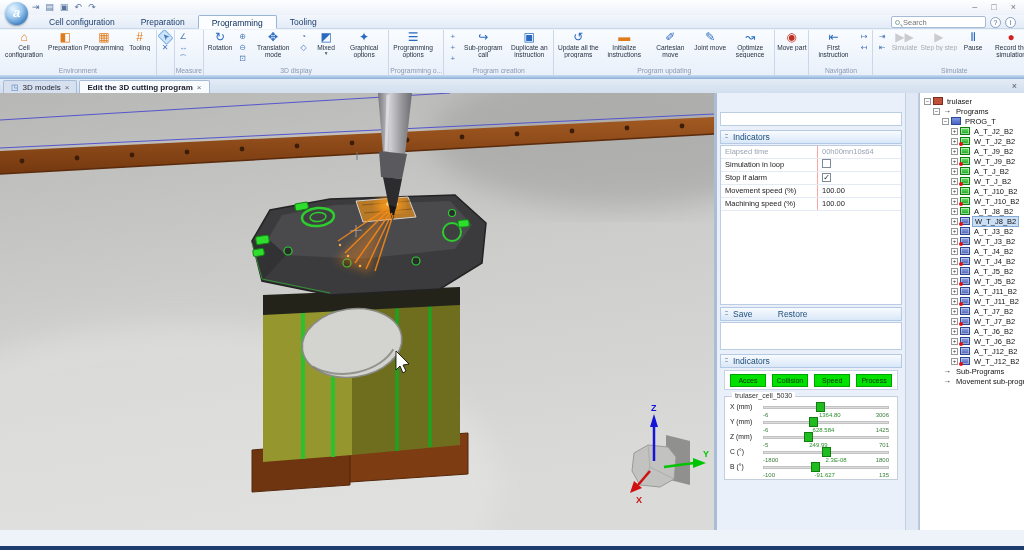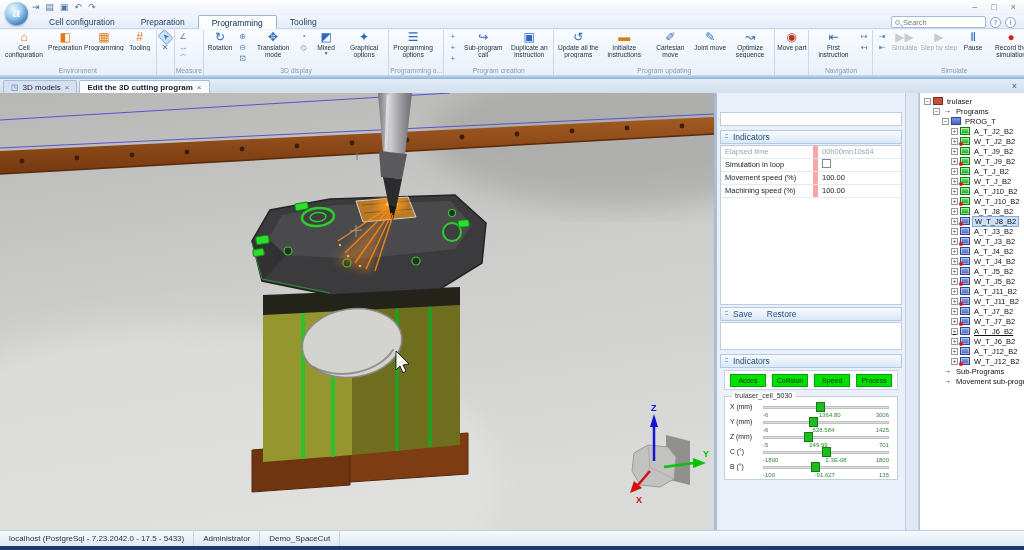--- a/index.html
+++ b/index.html
@@ -79,24 +79,24 @@
                border-left:1px solid #b6c4da; padding:3px 0 0 2px; overflow:hidden; }
 
   
   .phead { position:absolute; left:3px; right:3px; height:14px;
            background:linear-gradient(#f8fbfe,#d9e7f8); border:1px solid #b4c9e4;
            font-size:8.5px; color:#1f4e79; line-height:12px; padding-left:12px; }
   .phead::before { content:""; position:absolute; left:4px; top:3px; bottom:3px; width:3px;
            background:repeating-linear-gradient(to bottom,#9fb2cc 0 1px, transparent 1px 3px); }
   .pbox { position:absolute; left:3px; right:3px; background:#fff; border:1px solid #bcccе2;
           border:1px solid #bccce2; }
-  .hlink { margin-right:12px; }
+  .hlink { margin-right:23px; }
 
   .prow { display:flex; height:13px; border-bottom:1px solid #e3eaf3; font-size:7.5px; align-items:center; color:#222; }
-  .plabel { flex:0 0 97px; padding-left:4px; border-right:5px solid #fca5a5; line-height:12px;
+  .plabel { flex:0 0 97px; padding-left:4px; border-right:1px solid #fca5a5; line-height:12px;
             white-space:nowrap; overflow:hidden; }
   .pval { flex:1; padding-left:4px; line-height:12px; }
   .prow.disabled { color:#9aa4b2; }
   .cbx { width:9px; height:9px; border:1px solid #808a96; background:#fff; font-size:8px; line-height:8px;
          display:inline-block; text-align:center; color:#222; }
 
   .badges { position:absolute; left:7px; right:7px; top:277px; height:20px; background:#fff;
             border:1px solid #c8d4e6; display:flex; align-items:center; justify-content:space-around; padding:0 2px; }
   .badge { background:#00e100; border:1px solid #00a400; color:#043204; font-size:7px; line-height:9px;
            padding:1px 4px; min-width:36px; text-align:center; }
@@ -513,20 +513,24 @@
         <div id="paramrows">
             <div class="prow disabled">
               <span class="plabel">Elapsed time</span>
               <span class="pval">00h00mn10s64</span>
             </div>
             <div class="prow">
               <span class="plabel">Simulation in loop</span>
               <span class="pval"><span class="cbx"></span></span>
             </div>
             <div class="prow">
+              <span class="plabel">Stop if alarm</span>
+              <span class="pval"><span class="cbx">✓</span></span>
+            </div>
+            <div class="prow">
               <span class="plabel">Movement speed (%)</span>
               <span class="pval">100.00</span>
             </div>
             <div class="prow">
               <span class="plabel">Machining speed (%)</span>
               <span class="pval">100.00</span>
             </div>
           </div>
       </div>
 
@@ -733,21 +737,21 @@
           <span class="ti ti-part-blue"></span>
           <span class="tlabel">A_T_J7_B2</span>
         </div>
         <div class="trow" style="padding-left: 29px;">
           <span class="texp">+</span>
           <span class="ti ti-part-blue">
             <span class="tdot"></span>
           </span>
           <span class="tlabel">W_T_J7_B2</span>
         </div>
-        <div class="trow" style="padding-left: 29px; text-decoration: underline;">
+        <div class="trow" style="padding-left: 29px;">
           <span class="texp">+</span>
           <span class="ti ti-part-blue"></span>
           <span class="tlabel">A_T_J6_B2</span>
         </div>
         <div class="trow" style="padding-left: 29px;">
           <span class="texp">+</span>
           <span class="ti ti-part-blue">
             <span class="tdot"></span>
           </span>
           <span class="tlabel">W_T_J6_B2</span>
@@ -770,19 +774,14 @@
           <span class="tlabel">Sub-Programs</span>
         </div>
         <div class="trow" style="padding-left: 11px;">
           <span class="tspacer"></span>
           <span class="ti ti-arrow">→</span>
           <span class="tlabel">Movement sub-programs</span>
         </div>
       </div>
   </div>
 
-  <div class="statusbar" id="statusbar">
-      <div class="scell" style="min-width: 188px;">localhost (PostgreSql - 7.23.2042.0 - 17.5 - 5433)</div>
-      <div class="scell">Administrator</div>
-      <div class="scell">Demo_SpaceCut</div>
-    </div>
   <div class="navybar"></div>
 </div>
 
 </body></html>

